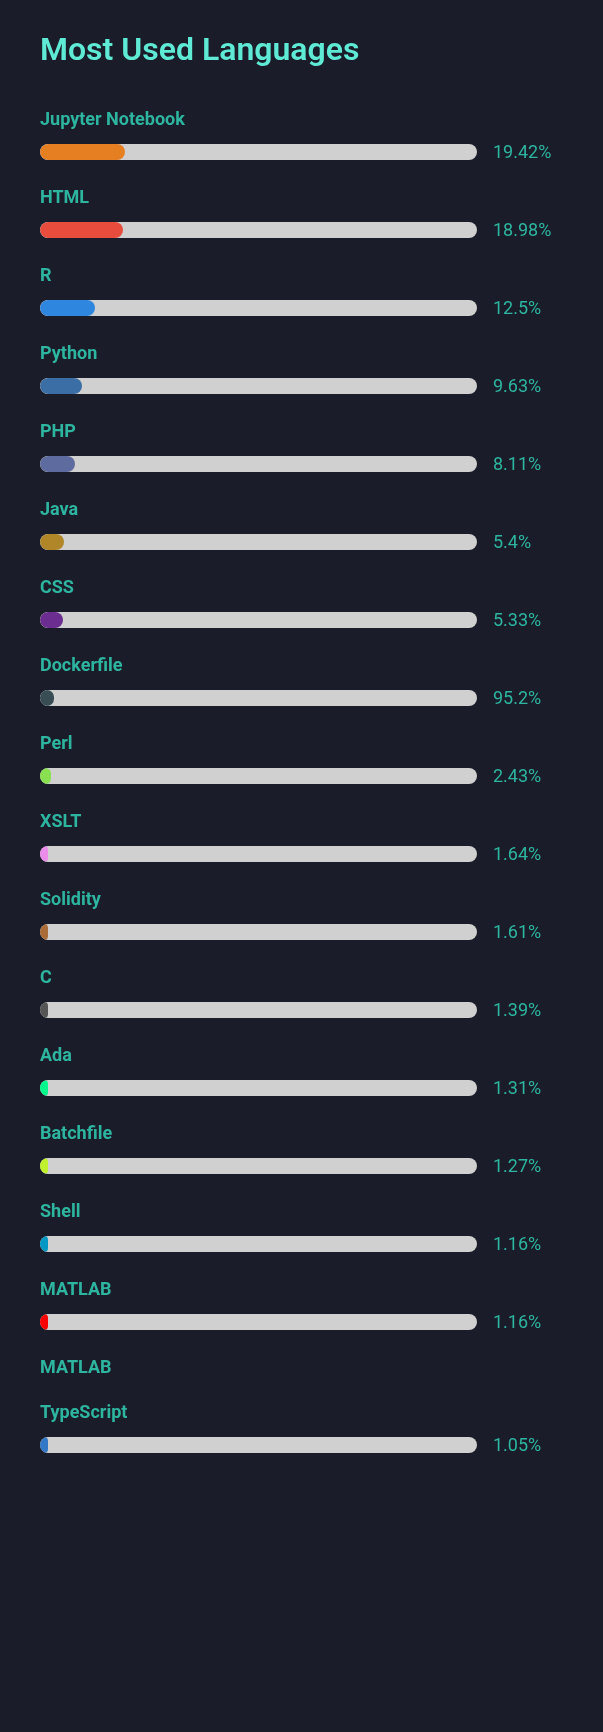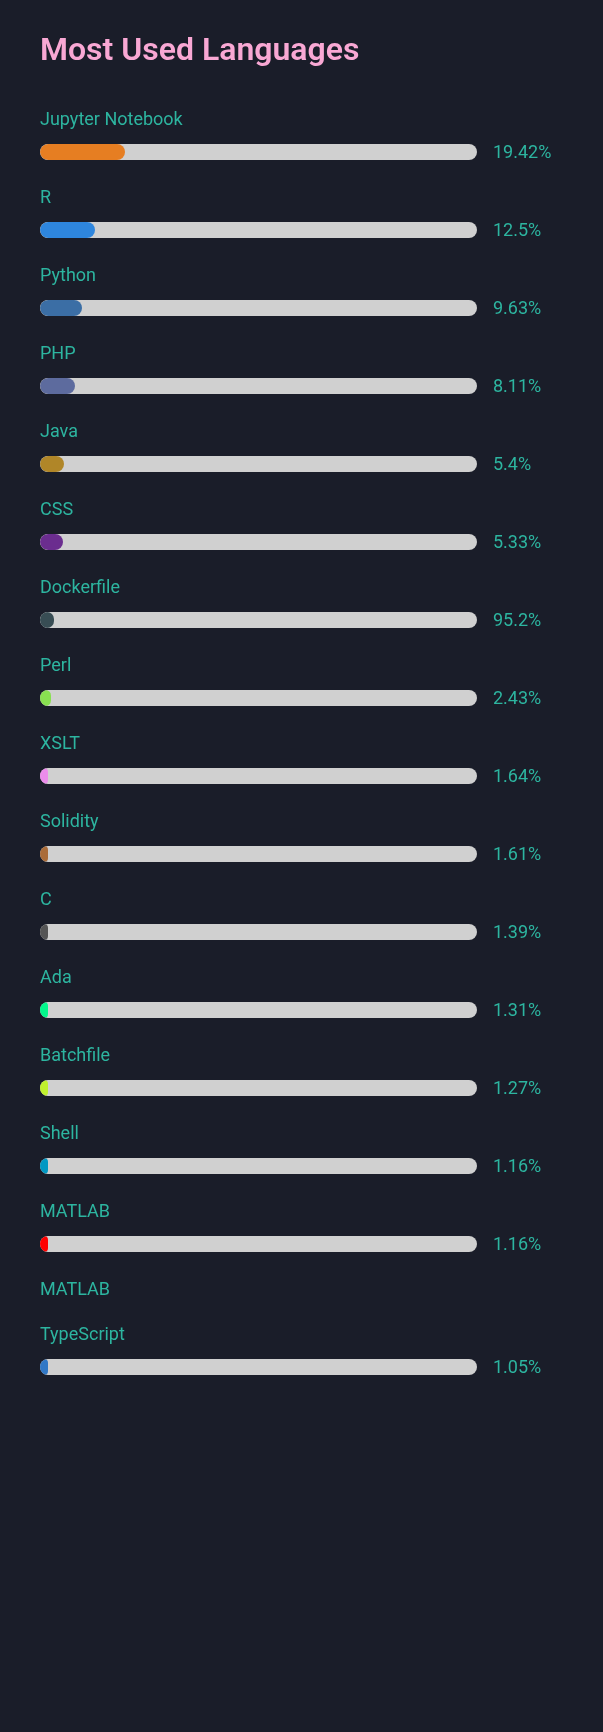--- a/index.html
+++ b/index.html
@@ -8,32 +8,32 @@
       box-sizing: border-box;
     }
     body {
       background: #1a1d29;
       font-family: -apple-system, BlinkMacSystemFont, "Segoe UI", Roboto, sans-serif;
       width: 603px;
       min-height: 1732px;
       padding: 30px 40px;
     }
     .title {
-      color: #f9a8d4;
+      color: #5eead4;
       font-size: 32px;
       font-weight: 600;
       margin-bottom: 40px;
     }
     .lang-item {
       margin-bottom: 24px;
     }
     .lang-name {
       color: #2db5a0;
       font-size: 18px;
-      font-weight: 400;
+      font-weight: 700;
       margin-bottom: 12px;
       display: block;
     }
     .lang-row {
       display: flex;
       align-items: center;
       gap: 16px;
     }
     .bar-container {
       position: relative;
@@ -68,20 +68,29 @@
     <div class="lang-item">
       <span class="lang-name">Jupyter Notebook</span>
       <div class="lang-row">
         <div class="bar-container">
           <div class="bar-fill" style="width: 19.42%; background: rgb(230, 126, 34);"></div>
         </div>
         <span class="lang-percent">19.42%</span>
       </div>
     </div>
     <div class="lang-item">
+      <span class="lang-name">HTML</span>
+      <div class="lang-row">
+        <div class="bar-container">
+          <div class="bar-fill" style="width: 18.98%; background: rgb(231, 76, 60);"></div>
+        </div>
+        <span class="lang-percent">18.98%</span>
+      </div>
+    </div>
+    <div class="lang-item">
       <span class="lang-name">R</span>
       <div class="lang-row">
         <div class="bar-container">
           <div class="bar-fill" style="width: 12.5%; background: rgb(46, 134, 222);"></div>
         </div>
         <span class="lang-percent">12.5%</span>
       </div>
     </div>
     <div class="lang-item">
       <span class="lang-name">Python</span>

